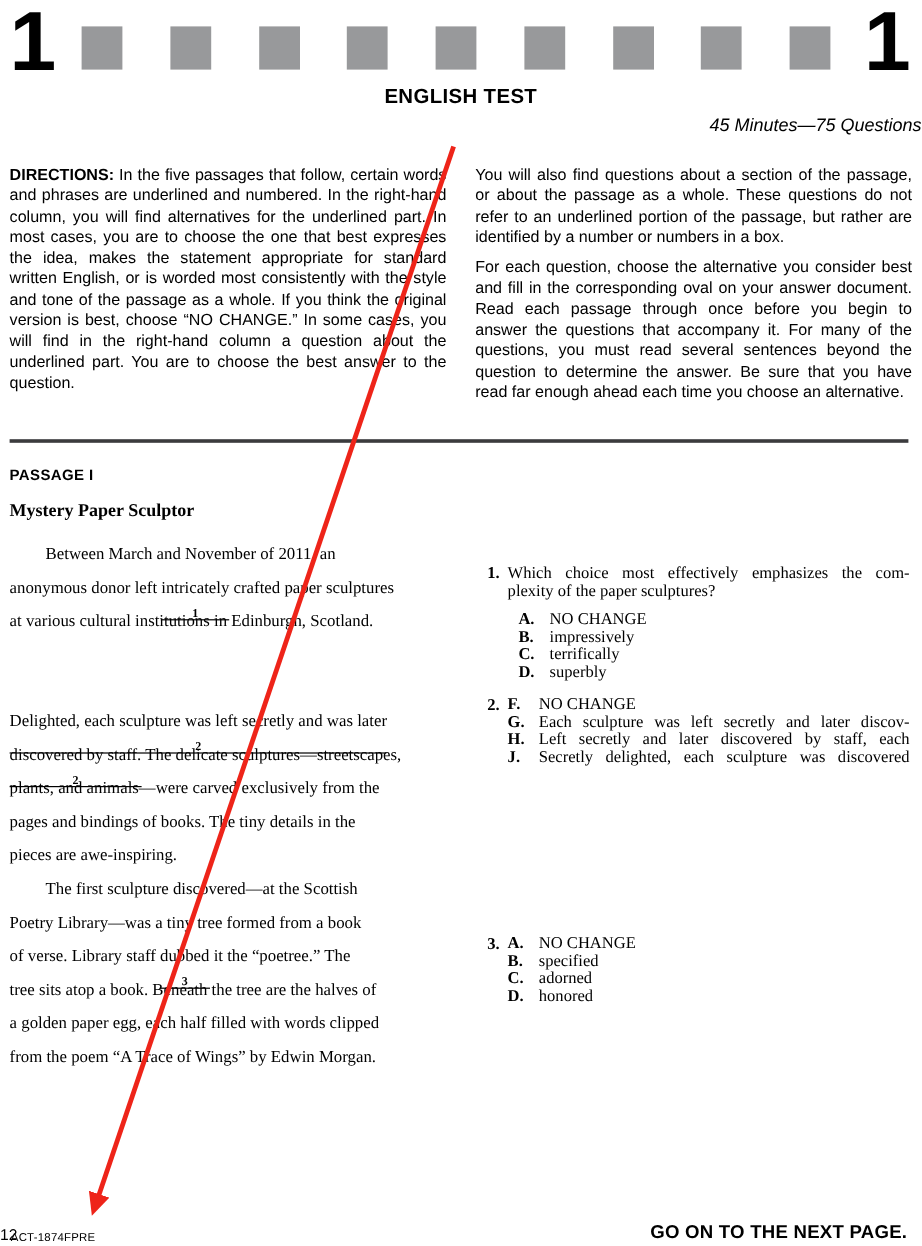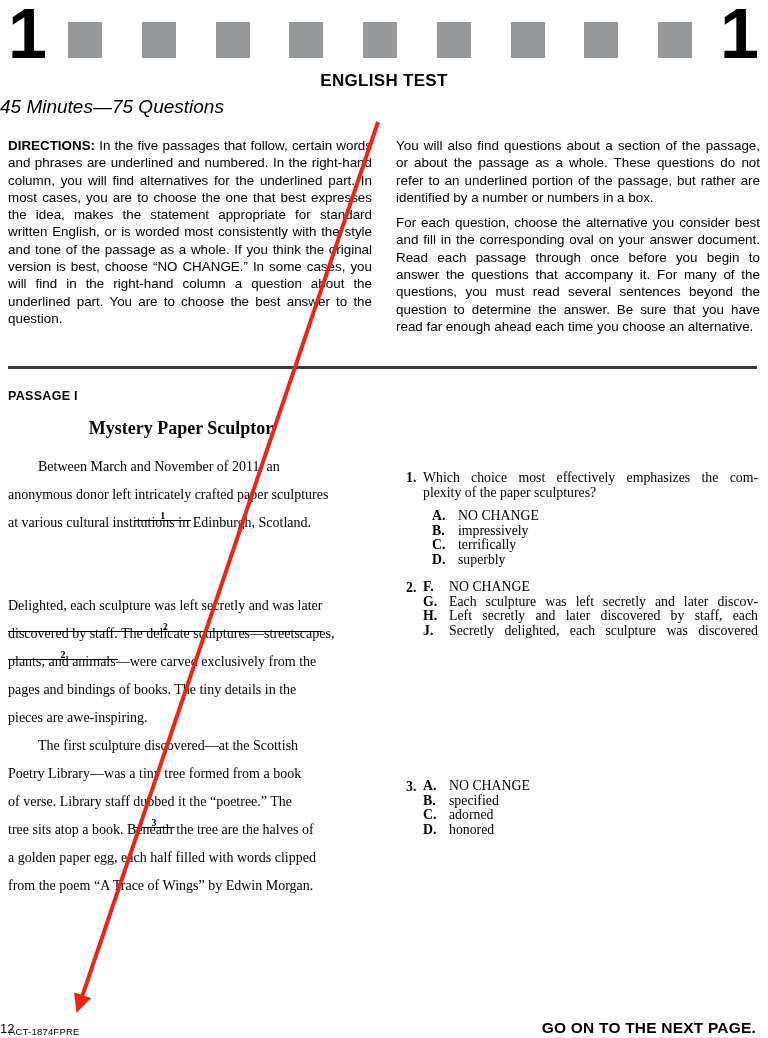--- a/index.html
+++ b/index.html
@@ -10,39 +10,39 @@
   .bignum{position:absolute;top:0px;font-family:"Liberation Sans",sans-serif;
           font-weight:900;font-size:70px;line-height:68px;letter-spacing:-3px;}
   .bignum.left{left:8px;}
   .bignum.right{right:12px;}
   .squares{position:absolute;left:68px;top:22px;width:624px;height:36px;
            display:flex;justify-content:space-between;align-items:center;}
   .square{width:34px;height:36px;}
 
   .test-title{position:absolute;top:71px;left:0;width:100%;text-align:center;
               font-size:17px;font-weight:bold;letter-spacing:.3px;}
-  .test-subtitle{position:absolute;top:96px;left:0;width:100%;text-align:left;
-                 font-size:19px;font-style:italic;}
+  .test-subtitle{position:absolute;top:96px;left:0;width:100%;text-align:right;
+                 font-size:15px;font-style:italic;}
 
   
   .dir-col{position:absolute;top:137px;width:364px;font-size:13.4px;line-height:17.3px;
            text-align:justify;}
   .dir-col p{margin:0 0 8px 0;}
   .dir-left{left:8px;}
   .dir-right{left:396px;}
   .dir-label{font-weight:bold;margin-top:35px;}
 
   .rule{position:absolute;left:8px;top:366px;width:749px;height:2.5px;background:#3b3b3d;}
 
   
   .passage-label{position:absolute;left:8px;top:389px;font-size:12.5px;font-weight:bold;
                  letter-spacing:.3px;}
   .passage{position:absolute;left:8px;top:412px;width:346px;
            font-family:"Liberation Serif",serif;font-size:14px;}
-  .passage h2{margin:6px 0 0 0;text-align:center;font-size:18px;font-weight:bold;}
+  .passage h2{margin:6px 0 0 0;font-size:15px;font-weight:bold;}
   .plines{margin-top:14px;}
   .pline{line-height:28px;white-space:nowrap;}
   .pline.indent{text-indent:30px;}
   .pline.gap{margin-top:55px;}
   .useg{position:relative;border-bottom:1.5px solid #000;padding-bottom:18px;}
   .unum{position:absolute;left:50%;top:24px;transform:translateX(-50%);
         font-size:10px;font-weight:bold;line-height:1;}
 
   
   .q{position:absolute;left:406px;width:352px;display:flex;

